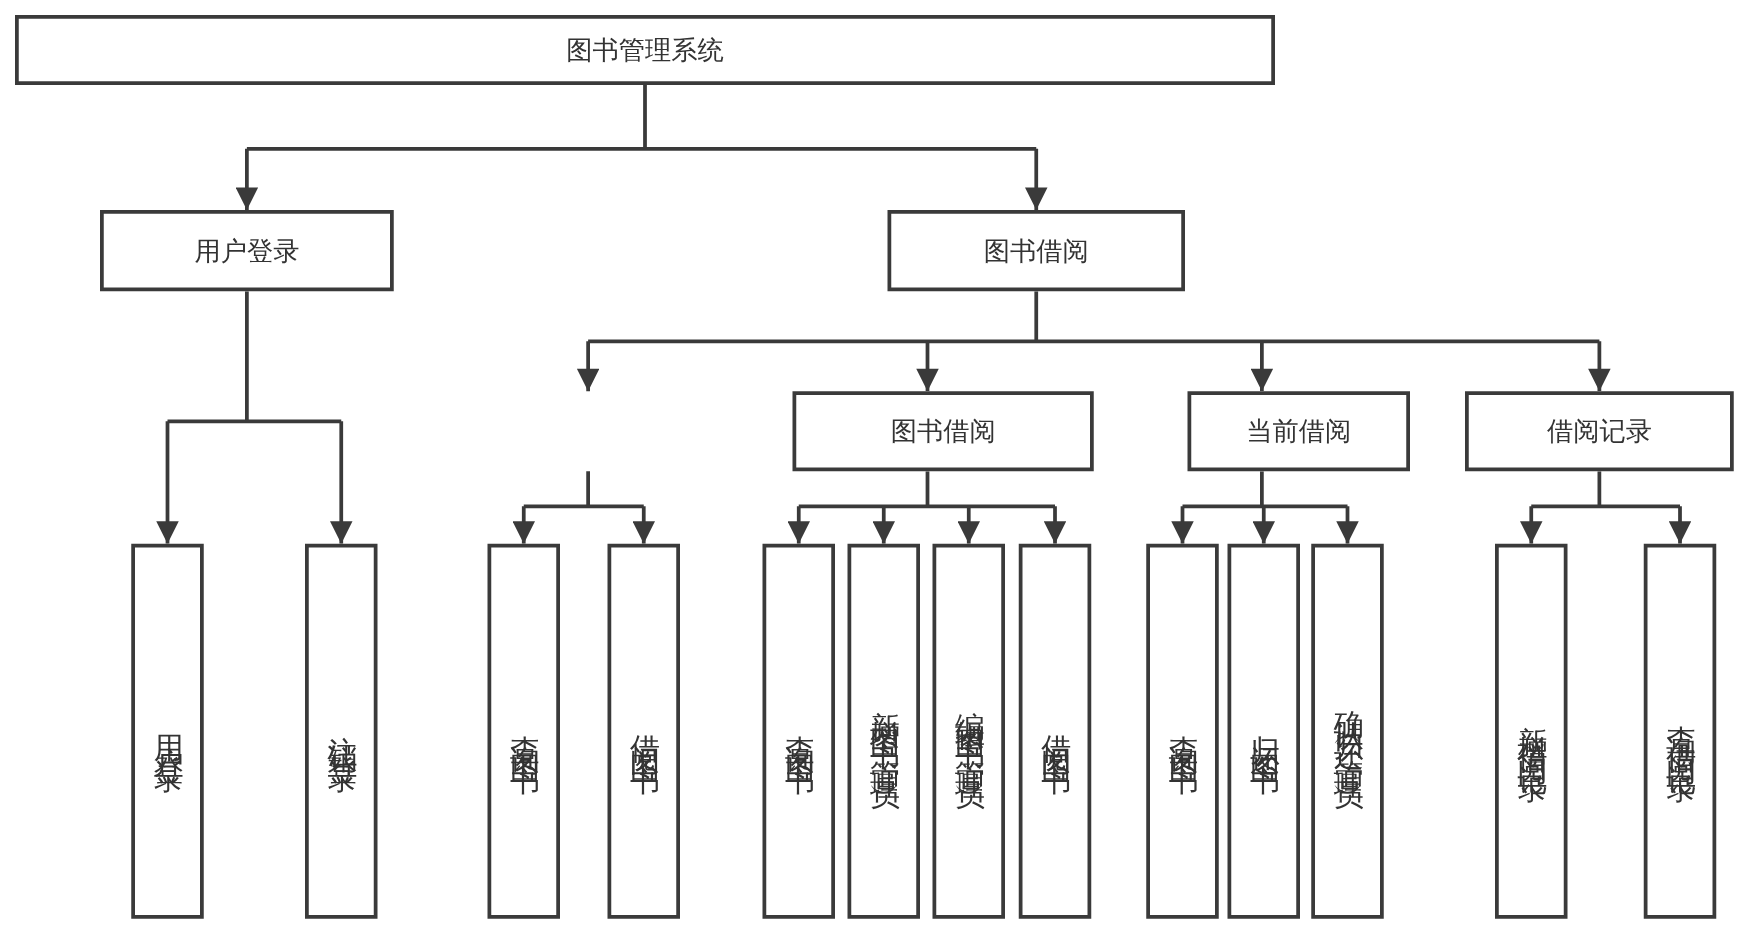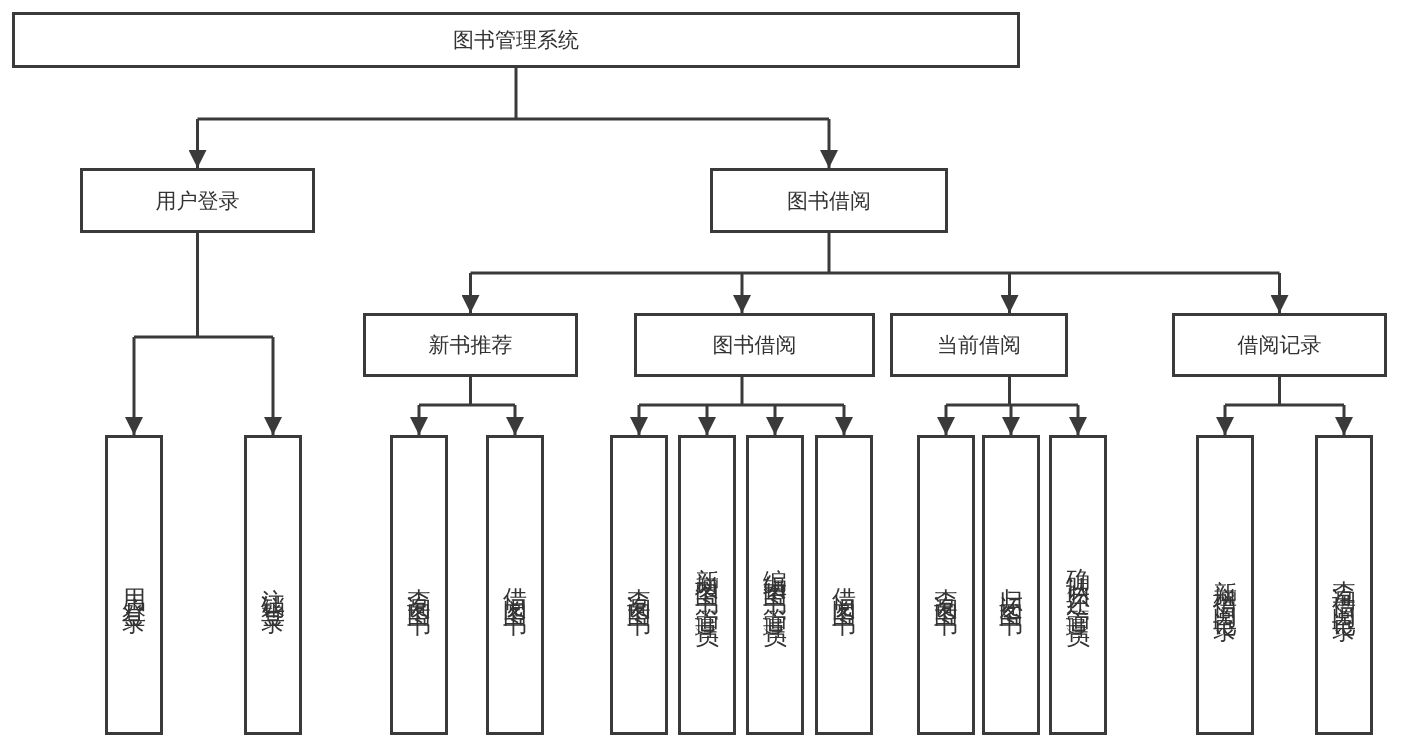--- a/index.html
+++ b/index.html
@@ -89,23 +89,22 @@
     <path class="line" marker-end="url(#arrow)" d="M1078 405 V435"></path>
     <path class="line" marker-end="url(#arrow)" d="M1225 405 V435"></path>
     <path class="line" marker-end="url(#arrow)" d="M1344 405 V435"></path>
   </svg>
 
   <div class="box root">图书管理系统</div>
 
   <div class="box l2" style="left:80px;width:235px">用户登录</div>
   <div class="box l2" style="left:710px;width:238px">图书借阅</div>
 
-  <div class="box l3" style="left:363px;width:215px">新书推荐</div>
   <div class="box l3" style="left:634px;width:241px">图书借阅</div>
-  <div class="box l3" style="left:890px;width:178px">当前借阅</div>
+  <div class="box l3" style="left:950px;width:178px">当前借阅</div>
   <div class="box l3" style="left:1172px;width:215px">借阅记录</div>
 
   <div class="box leaf" style="left:105px">
     <span class="vtext">用户登录</span>
   </div>
   <div class="box leaf" style="left:244px">
     <span class="vtext">注销登录</span>
   </div>
 
   <div class="box leaf" style="left:390px">

